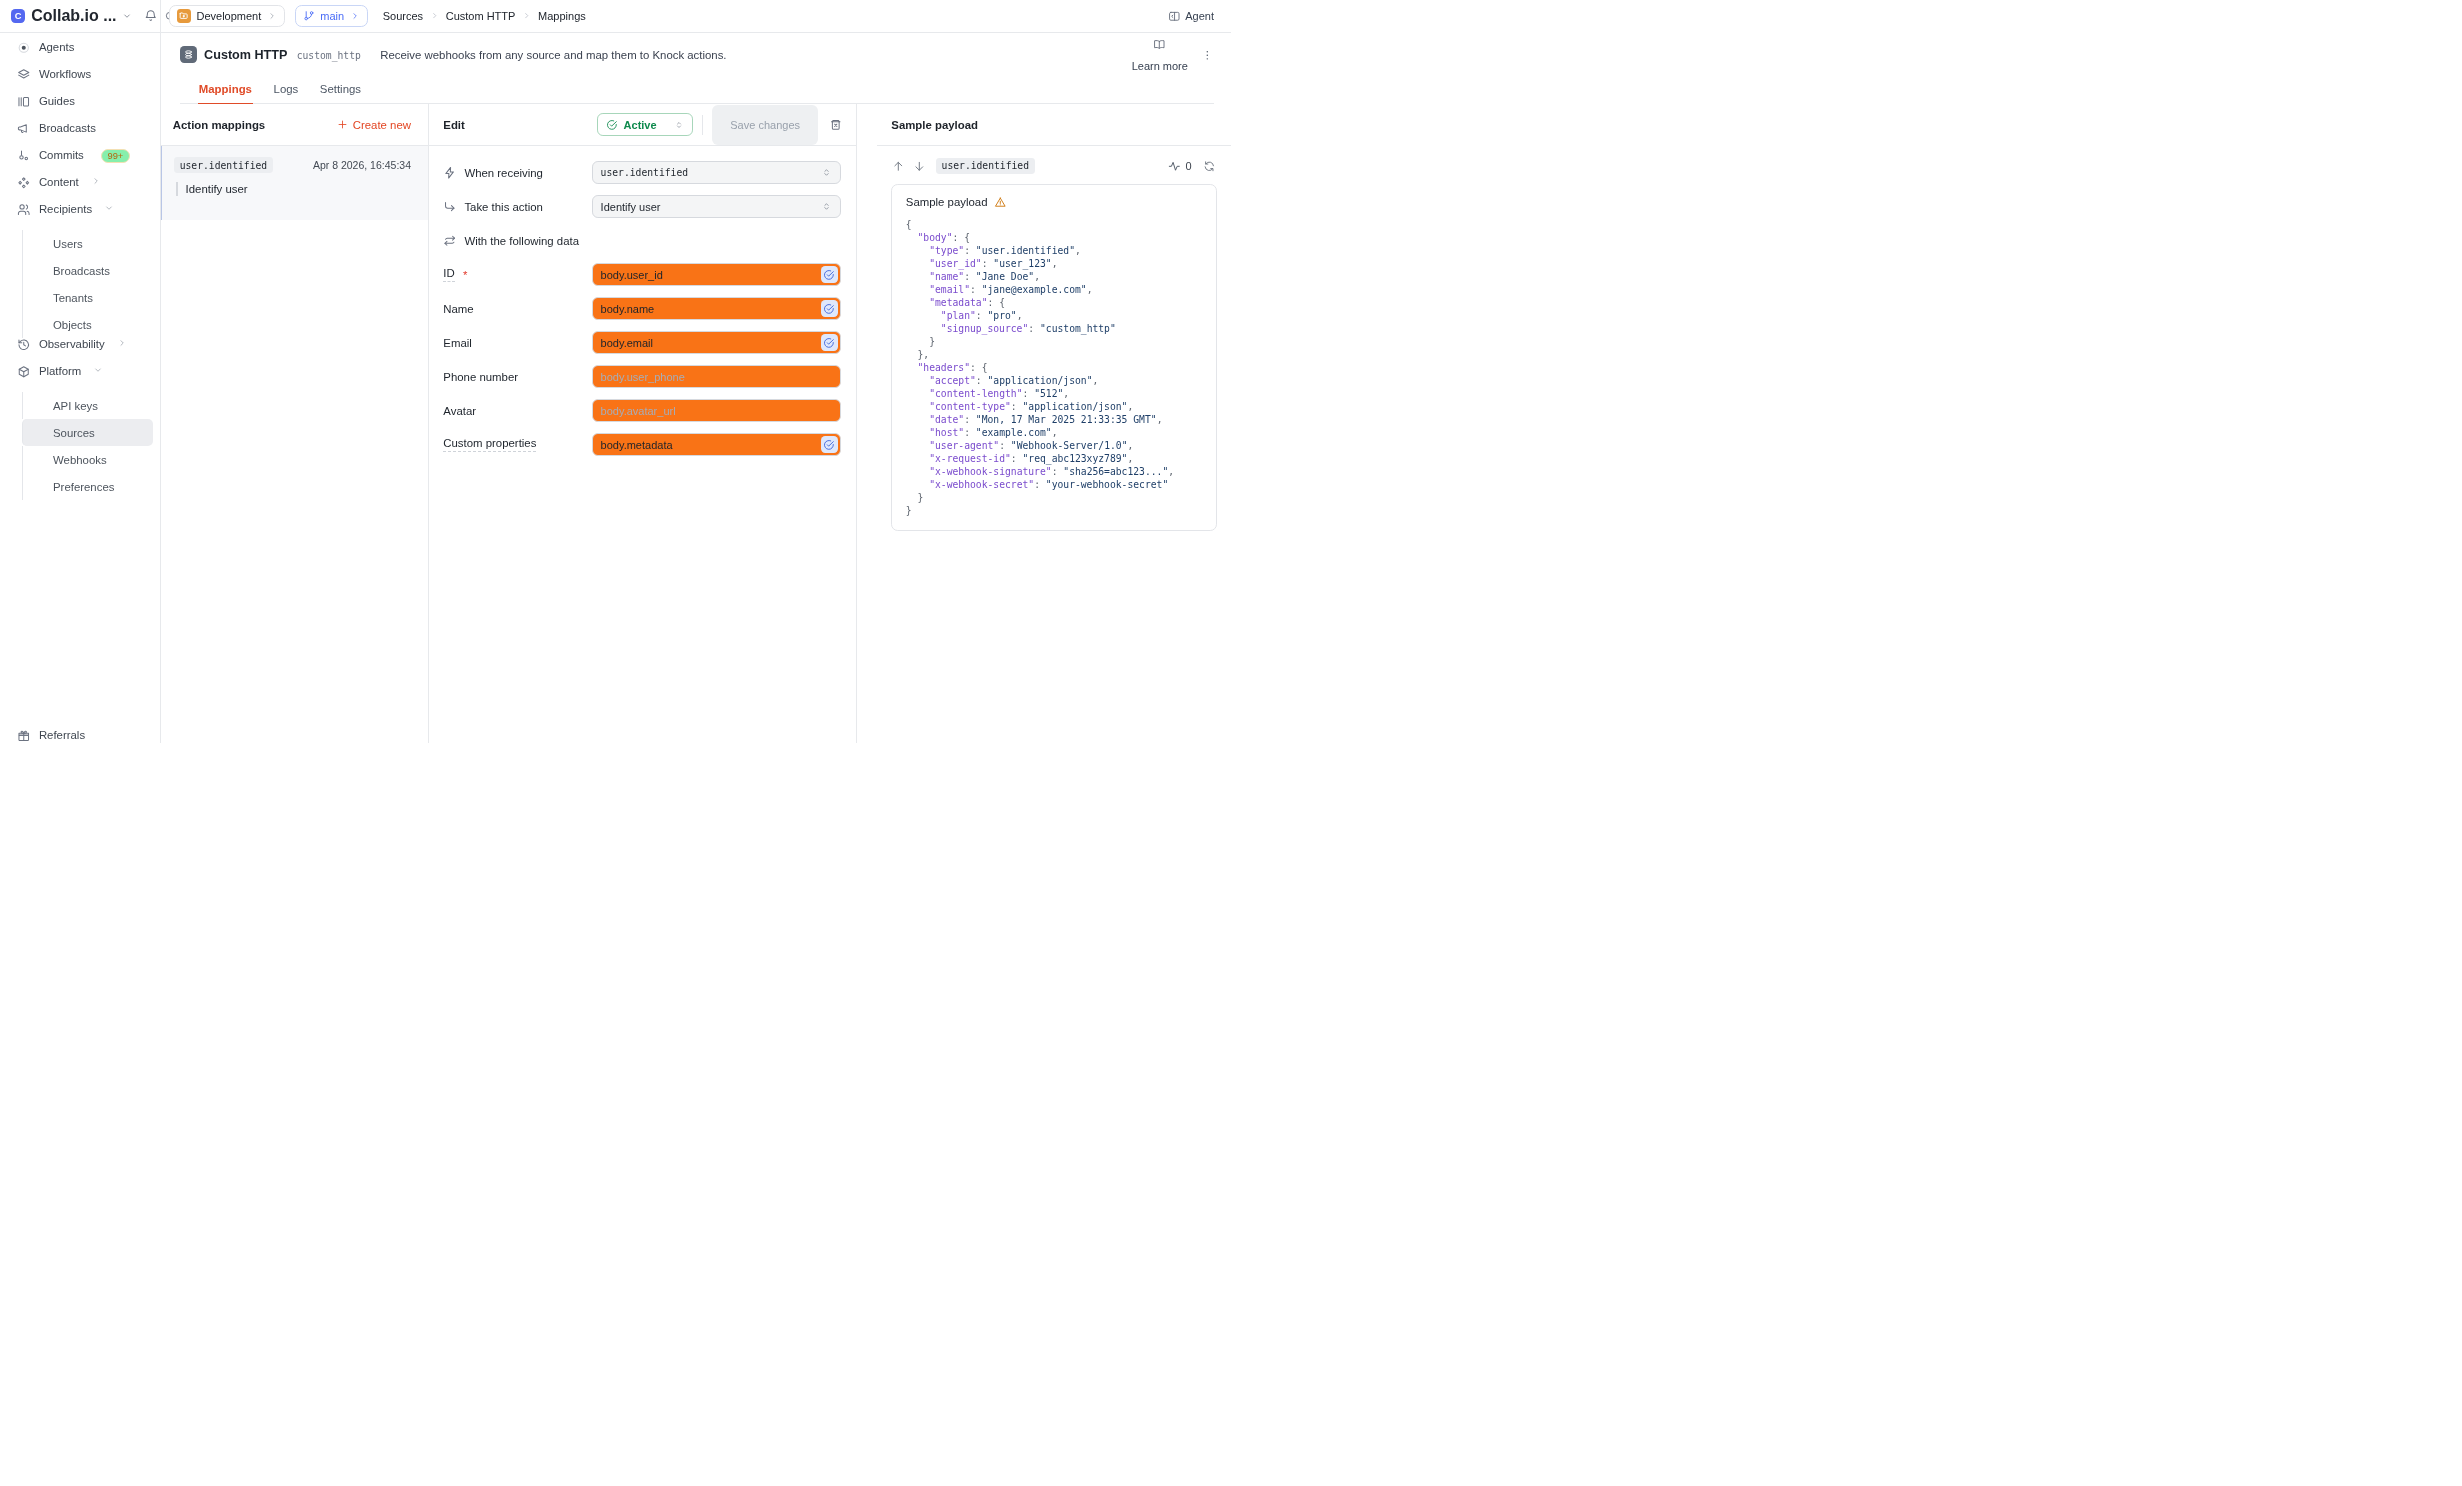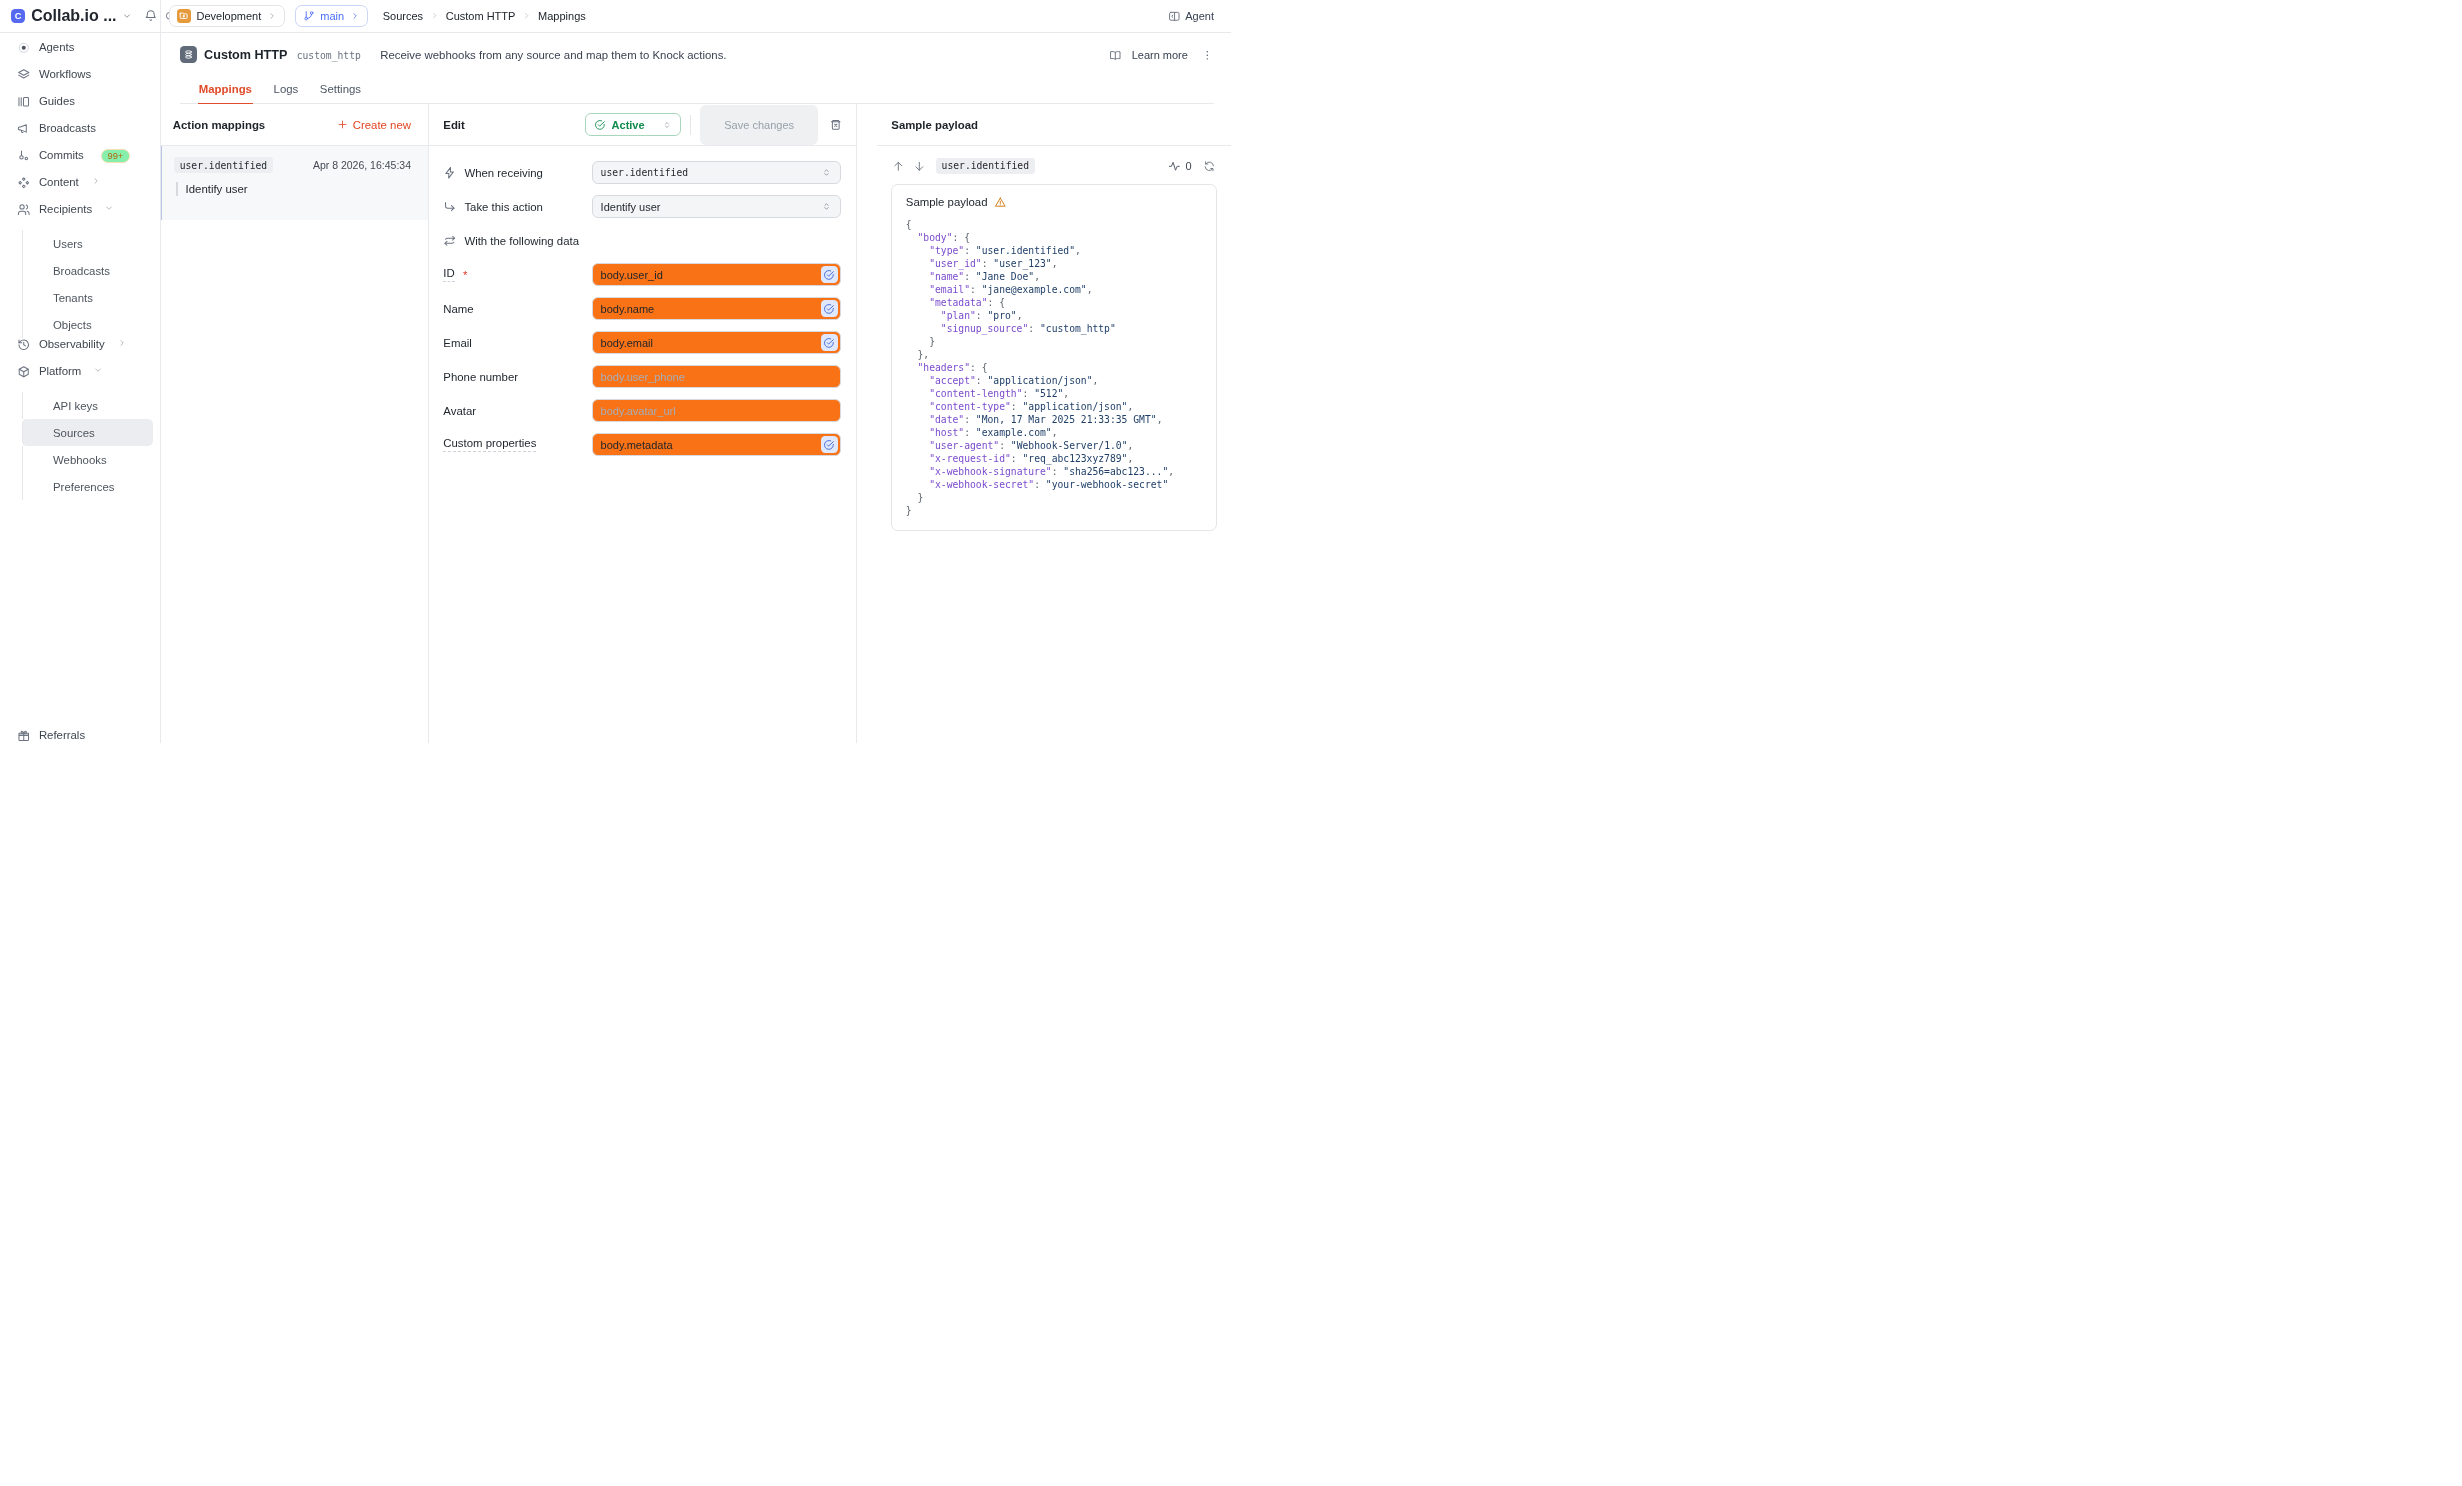--- a/index.html
+++ b/index.html
@@ -51,21 +51,21 @@
   .content { flex:1; display:flex; flex-direction:column; min-width:0; }
   .page-head { padding:8.4px 17px 0 18.5px; }
   .ph-row { display:flex; align-items:center; height:27px; }
   .src-icon { width:17px; height:17px; border-radius:4.2px; background:#606a78; color:#fff;
     display:flex; align-items:center; justify-content:center; margin-right:7.6px; }
   .src-icon svg { width:11px; height:11px; }
   .page-title { font-size:12.6px; font-weight:700; color:#1d232b; }
   .slug { font-size:9.7px; color:#6b7280; margin-left:9.3px; margin-top:1.7px; }
   .page-desc { font-size:11.4px; color:#3b4250; margin-left:19.4px; margin-top:0.8px; }
   .learn-more { display:flex; align-items:center; gap:10px; font-size:11px; color:#374151;
-    background:none; border:none; cursor:pointer; font-family:inherit; }
+    background:none; border:none; cursor:pointer; font-family:inherit;flex-direction:column; }
   .kebab { margin-left:13.5px; color:#4b5563; cursor:pointer; }
   .tabs { display:flex; gap:20px; padding:0 0 0 18.5px; margin-top:10px; border-bottom:0.8px solid #e7e9ec; }
   .tab { font-size:11.4px; color:#4b5563; padding:5px 0.8px 7.6px; cursor:pointer; border-bottom:1.7px solid transparent; margin-bottom:-0.8px; }
   .tab.active { color:#e04b28; font-weight:600; border-bottom-color:#e04b28; }
 
   .cols { flex:1; display:flex; min-height:0; }
   .col { min-width:0; }
   .col + .col { border-left:0.8px solid #e7e9ec; }
   .col-map { width:267px; flex:none; }
   .col-edit { width:428px; flex:none; }
@@ -89,21 +89,21 @@
 
   
   .col-edit .panel-head { padding:0 13.5px 0 14.3px; justify-content:space-between; }
   .eh-right { display:flex; align-items:center; }
   .status-select { display:flex; align-items:center; gap:5.9px; height:23px; padding:0 7.6px;
     border:0.8px solid #a7d6ba; border-radius:5.9px; background:#fff; cursor:pointer; }
   .status-select .txt { font-size:11px; color:#0e8a4d; font-weight:600; }
   .status-select .ic-check { color:#118a4f; }
   .status-select .ic-ud { color:#8a919c; }
   .eh-div { width:0.8px; height:20px; background:#e5e7eb; margin:0 9.3px; }
-  .save-btn { height:40px; padding:0 24px; background:#eef0f2; border:none; border-radius:5.9px;
+  .save-btn { height:40px; padding:0 18px; background:#eef0f2; border:none; border-radius:5.9px;
     font-size:11px; color:#99a1ac; font-family:inherit; cursor:default; }
   .archive-btn { margin-left:11px; background:none; border:none; cursor:pointer; color:#6b7280; }
 
   .edit-body { padding:15px 15px 0 14.3px; }
   .e-row { display:flex; align-items:center; justify-content:space-between; height:23px; margin-bottom:11px; }
   .e-label { display:flex; align-items:center; gap:7.6px; font-size:11.4px; color:#1d232b; }
   .e-label .req { color:#e23b2e; margin-left:0.8px; }
   .e-label .lbl.dashed { border-bottom:1.3px dashed #cfd3d9; padding-bottom:1.7px; }
   .select { width:249px; height:23px; display:flex; align-items:center; justify-content:space-between;
     background:#f4f5f6; border:0.8px solid #d6d9de; border-radius:5.9px; padding:0 7.6px; cursor:pointer; }

